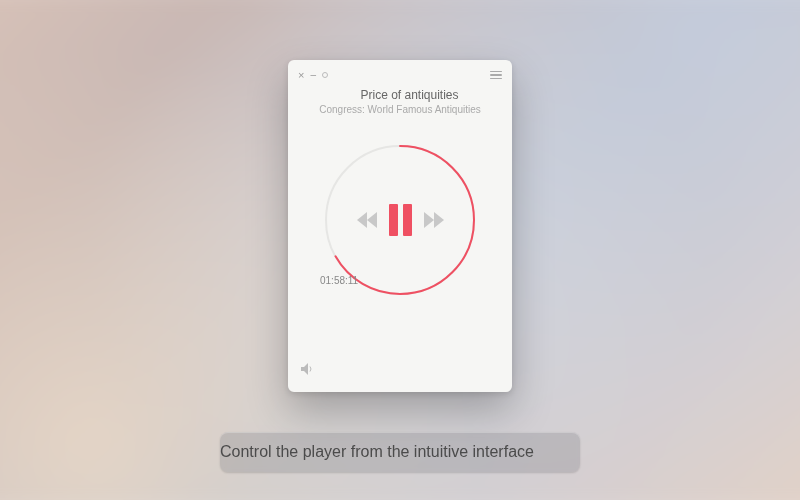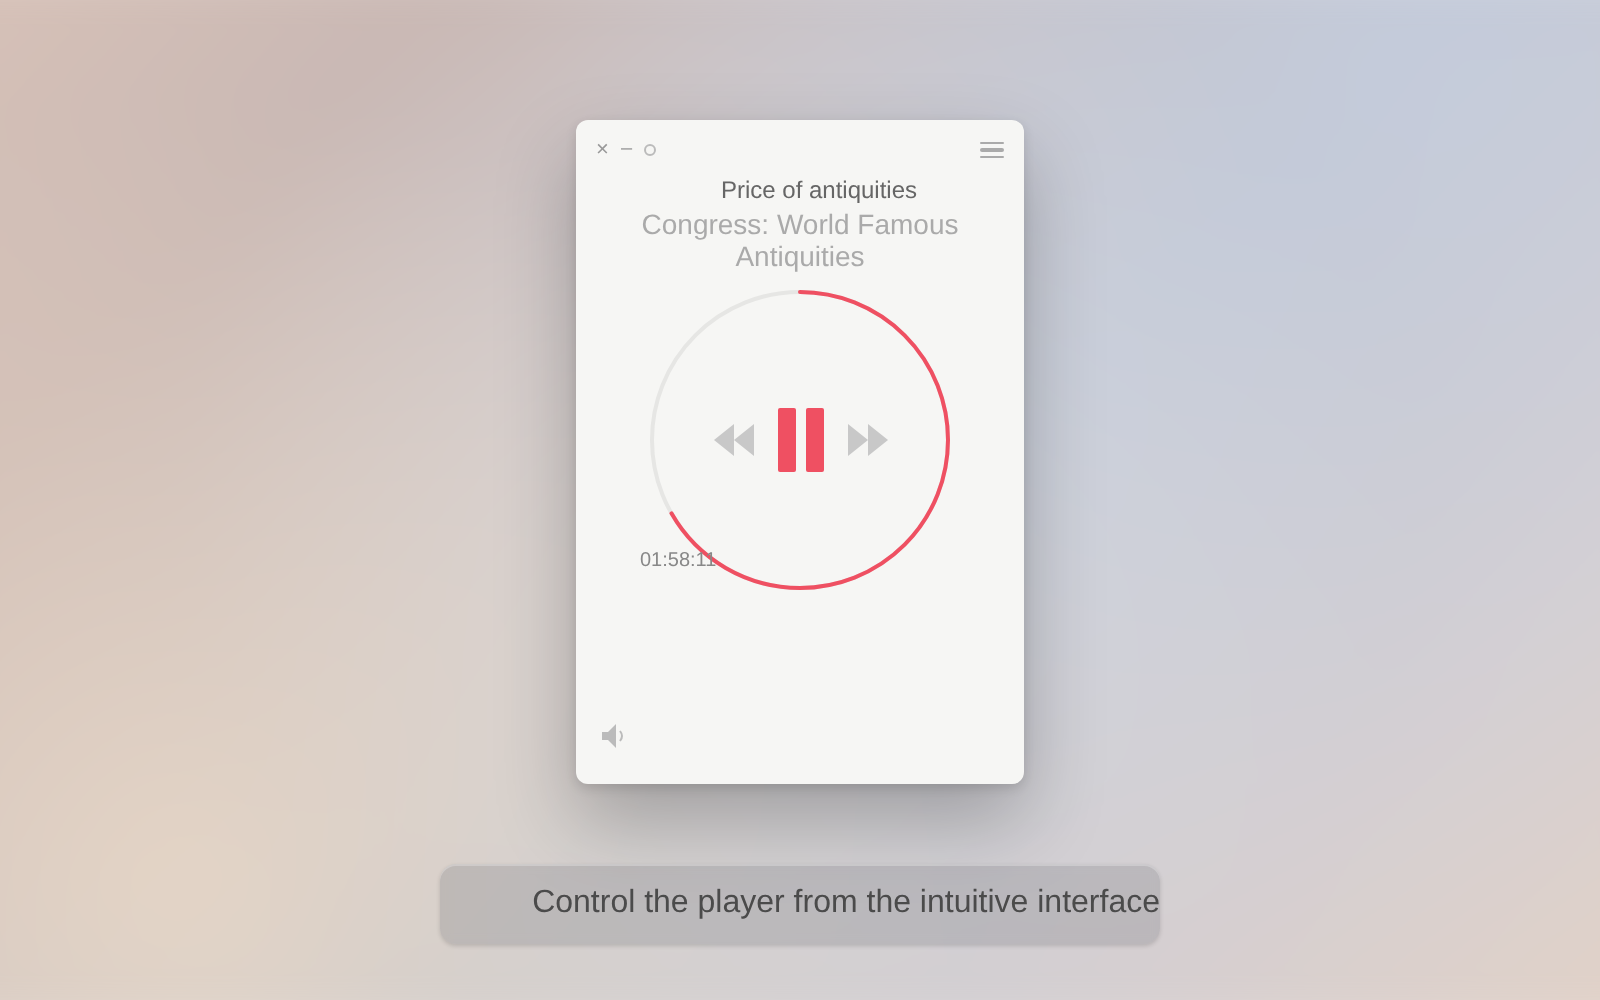--- a/index.html
+++ b/index.html
@@ -77,21 +77,21 @@
     font-size: 12px;
     color: #666;
     font-weight: 400;
     margin-left: 19px;
   }
   .track-sub {
     position: absolute;
     top: 44px;
     left: 0; right: 0;
     text-align: center;
-    font-size: 14px;
+    font-size: 10px;
     color: #aaa;
     font-weight: 300;
   }
   .dial-wrap {
     position: absolute;
     top: 80px;
     left: 32px;
     width: 160px;
     height: 160px;
   }
@@ -157,21 +157,21 @@
     position: absolute;
     left: 220px;
     bottom: 28px;
     width: 360px;
     height: 40px;
     border-radius: 8px;
     background: rgba(130,130,135,0.30);
     box-shadow: inset 0 1px 0 rgba(255,255,255,0.25), 0 1px 2px rgba(0,0,0,0.15);
     display: flex;
     align-items: center;
-    justify-content: flex-end;
+    justify-content: flex-start;
     color: #4b4b4b;
     font-size: 16px;
     font-weight: 300;
     backdrop-filter: blur(2px);
   }
 </style>
 </head>
 <body>
 
 <div class="bg"></div>

